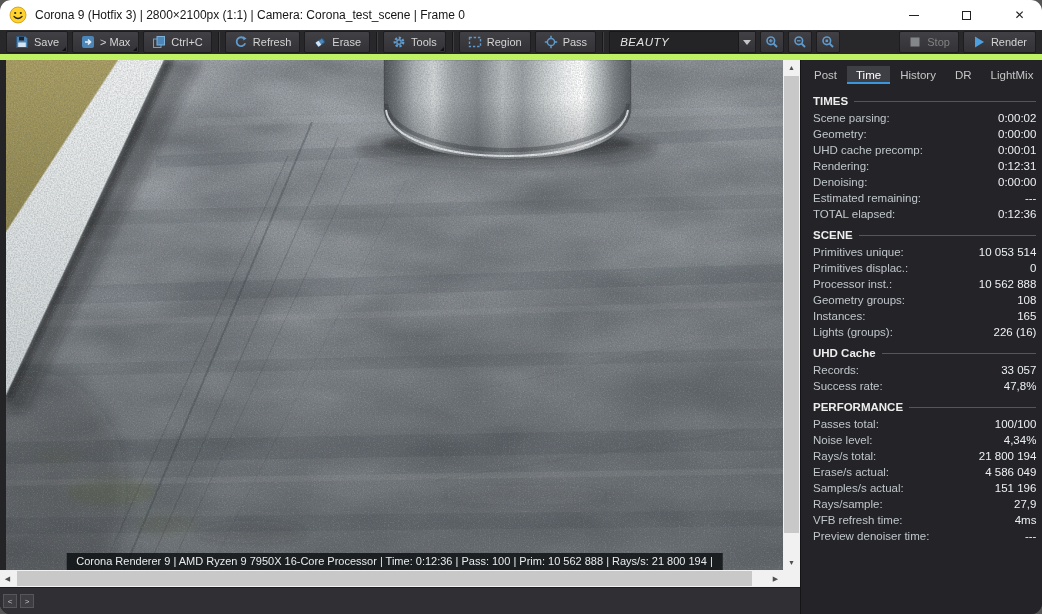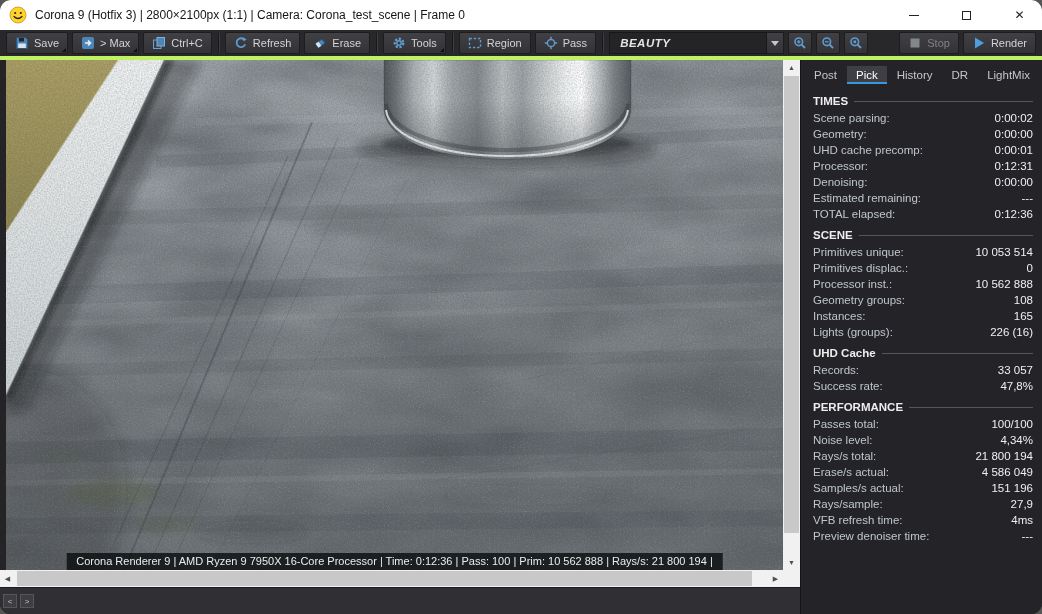--- a/index.html
+++ b/index.html
@@ -8,31 +8,31 @@
             box-shadow: inset 0 0 0 1px #3a3a3d; border-radius: 11px; }
 
   
   .titlebar { height:30px; background:#ffffff; display:flex; align-items:center; padding-left:9px; gap:8px; }
   .title-text { font-size:12px; color:#151515; flex:1; white-space:nowrap; overflow:hidden; }
   .win-btn { width:45px; height:30px; display:flex; align-items:center; justify-content:center; color:#222; font-size:12px; }
   .min-glyph { width:10px; height:1px; background:#222; display:block; }
   .max-glyph { width:9px; height:9px; border:1px solid #222; display:block; }
 
   
-  .toolbar { height:30px; background:#28282b; display:flex; align-items:center; padding:0 6px; gap:4px; border-bottom:4px solid #bef264; }
+  .toolbar { height:30px; background:#28282b; display:flex; align-items:center; padding:0 6px; gap:4px; border-bottom:6px solid #bef264; }
   .tbtn { display:inline-flex; align-items:center; gap:5px; height:22px; padding:0 8px;
           background:linear-gradient(#404045,#323237); border:1px solid #1d1d1f; border-radius:2px;
           color:#d4d4d4; font-size:11px; position:relative; white-space:nowrap; }
   .tbtn svg { display:block; }
   .corner::after { content:""; position:absolute; right:1px; bottom:1px;
           border-left:4px solid transparent; border-bottom:4px solid #101010; }
   .tsep { width:1px; height:20px; background:#19191b; margin:0 2px; box-shadow:1px 0 0 #3d3d42; }
   .beauty-box { display:flex; height:22px; }
-  .beauty-label { width:158px; background:#242427; border:1px solid #18181a; color:#e4e4e4;
-          font-style:italic; font-weight:bold; font-size:11.5px; letter-spacing:.5px;
+  .beauty-label { width:130px; background:#242427; border:1px solid #18181a; color:#e4e4e4;
+          font-style:italic; font-weight:normal; font-size:11.5px; letter-spacing:.5px;
           display:flex; align-items:center; padding:10px 10px; }
   .beauty-arrow { width:17px; background:linear-gradient(#404045,#323237); border:1px solid #1d1d1f; border-left:none;
           display:flex; align-items:center; justify-content:center; }
   .caret { width:0; height:0; border-left:4px solid transparent; border-right:4px solid transparent; border-top:5px solid #c6c6c6; }
   .zoombtn { width:24px; padding:0; justify-content:center; }
   .stop-btn { color:#828282; }
   .flex-sp { flex:1; }
 
   
   .content { display:flex; height:554px; }
@@ -330,21 +330,21 @@
       </div>
       <div class="bottom-strip">
         <span class="mini-btn">&lt;</span>
         <span class="mini-btn">&gt;</span>
       </div>
     </div>
 
     <div class="side-panel">
       <div class="tabs">
           <div class="tab"><span>Post</span></div>
-          <div class="tab active"><span>Pick</span></div>
+          <div class="tab active"><span>Time</span></div>
           <div class="tab"><span>History</span></div>
           <div class="tab right-start"><span>DR</span></div>
           <div class="tab"><span>LightMix</span></div>
         </div>
       <div class="stats">
           <div class="stat-section">
     <div class="stat-section-title">
       <span>TIMES</span>
       <span class="stat-section-rule"></span>
     </div>
@@ -355,21 +355,21 @@
   </div>
               <div class="stat-row">
     <span class="stat-label">Geometry:</span>
     <span class="stat-value">0:00:00</span>
   </div>
               <div class="stat-row">
     <span class="stat-label">UHD cache precomp:</span>
     <span class="stat-value">0:00:01</span>
   </div>
               <div class="stat-row">
-    <span class="stat-label">Processor:</span>
+    <span class="stat-label">Rendering:</span>
     <span class="stat-value">0:12:31</span>
   </div>
               <div class="stat-row">
     <span class="stat-label">Denoising:</span>
     <span class="stat-value">0:00:00</span>
   </div>
               <div class="stat-row">
     <span class="stat-label">Estimated remaining:</span>
     <span class="stat-value">---</span>
   </div>

